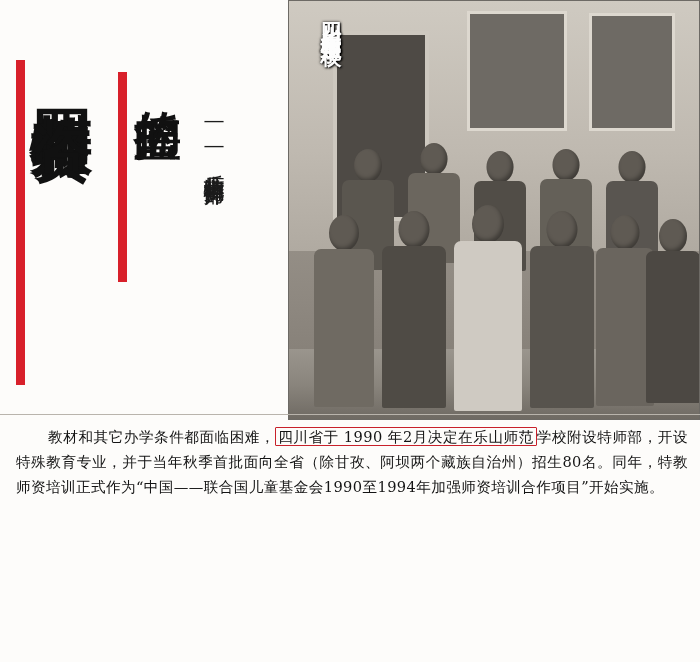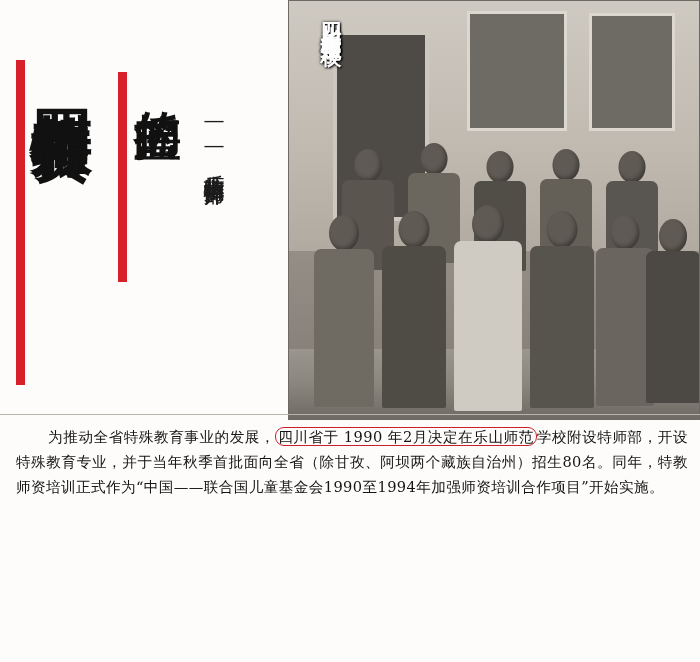--- a/index.html
+++ b/index.html
@@ -174,21 +174,21 @@
   .article p {
     margin: 0 0 0 0;
   }
   .article p.indent {
     text-indent: 2.2em;
   }
   .hl {
     position: relative;
     border: 1.4px solid #c8202a;
     padding: 0 2px;
-    border-radius: 9px;
+    border-radius: 1px;
   }
   .thinrule {
     position: absolute;
     left: 0;
     top: 414px;
     width: 700px;
     height: 1px;
     background: #b9b4ac;
   }
 </style>
@@ -262,16 +262,16 @@
         <div class="head" style="top:0; width:28px; height:34px;"></div>
         <div class="body" style="top:32px; width:54px; height:152px; background:#4c4843;"></div>
       </div>
     </div>
 
   </div>
 
   <div class="thinrule"></div>
 
   <div class="article">
-    <p class="indent"><span>为推动全省特殊教育事业的发展，</span><span class="hl">四川省于 1990 年2月决定在乐山师范</span><span>学校附设特师部，开设特殊教育专业，并于当年秋季首批面向全省（除甘孜、阿坝两个藏族自治州）招生80名。同年，特教师资培训正式作为“中国——联合国儿童基金会1990至1994年加强师资培训合作项目”开始实施。</span></p>
+    <p class="indent"><span>教材和其它办学条件都面临困难，</span><span class="hl">四川省于 1990 年2月决定在乐山师范</span><span>学校附设特师部，开设特殊教育专业，并于当年秋季首批面向全省（除甘孜、阿坝两个藏族自治州）招生80名。同年，特教师资培训正式作为“中国——联合国儿童基金会1990至1994年加强师资培训合作项目”开始实施。</span></p>
   </div>
 
 </div>
 
 </body></html>

